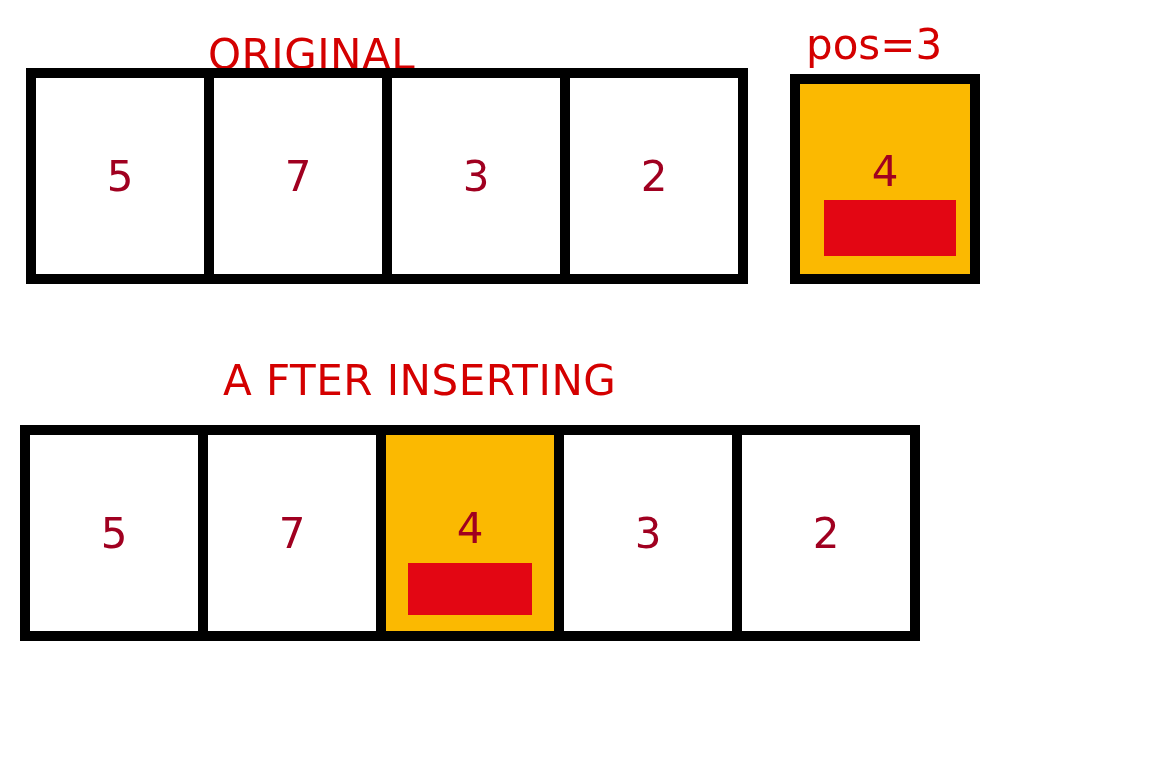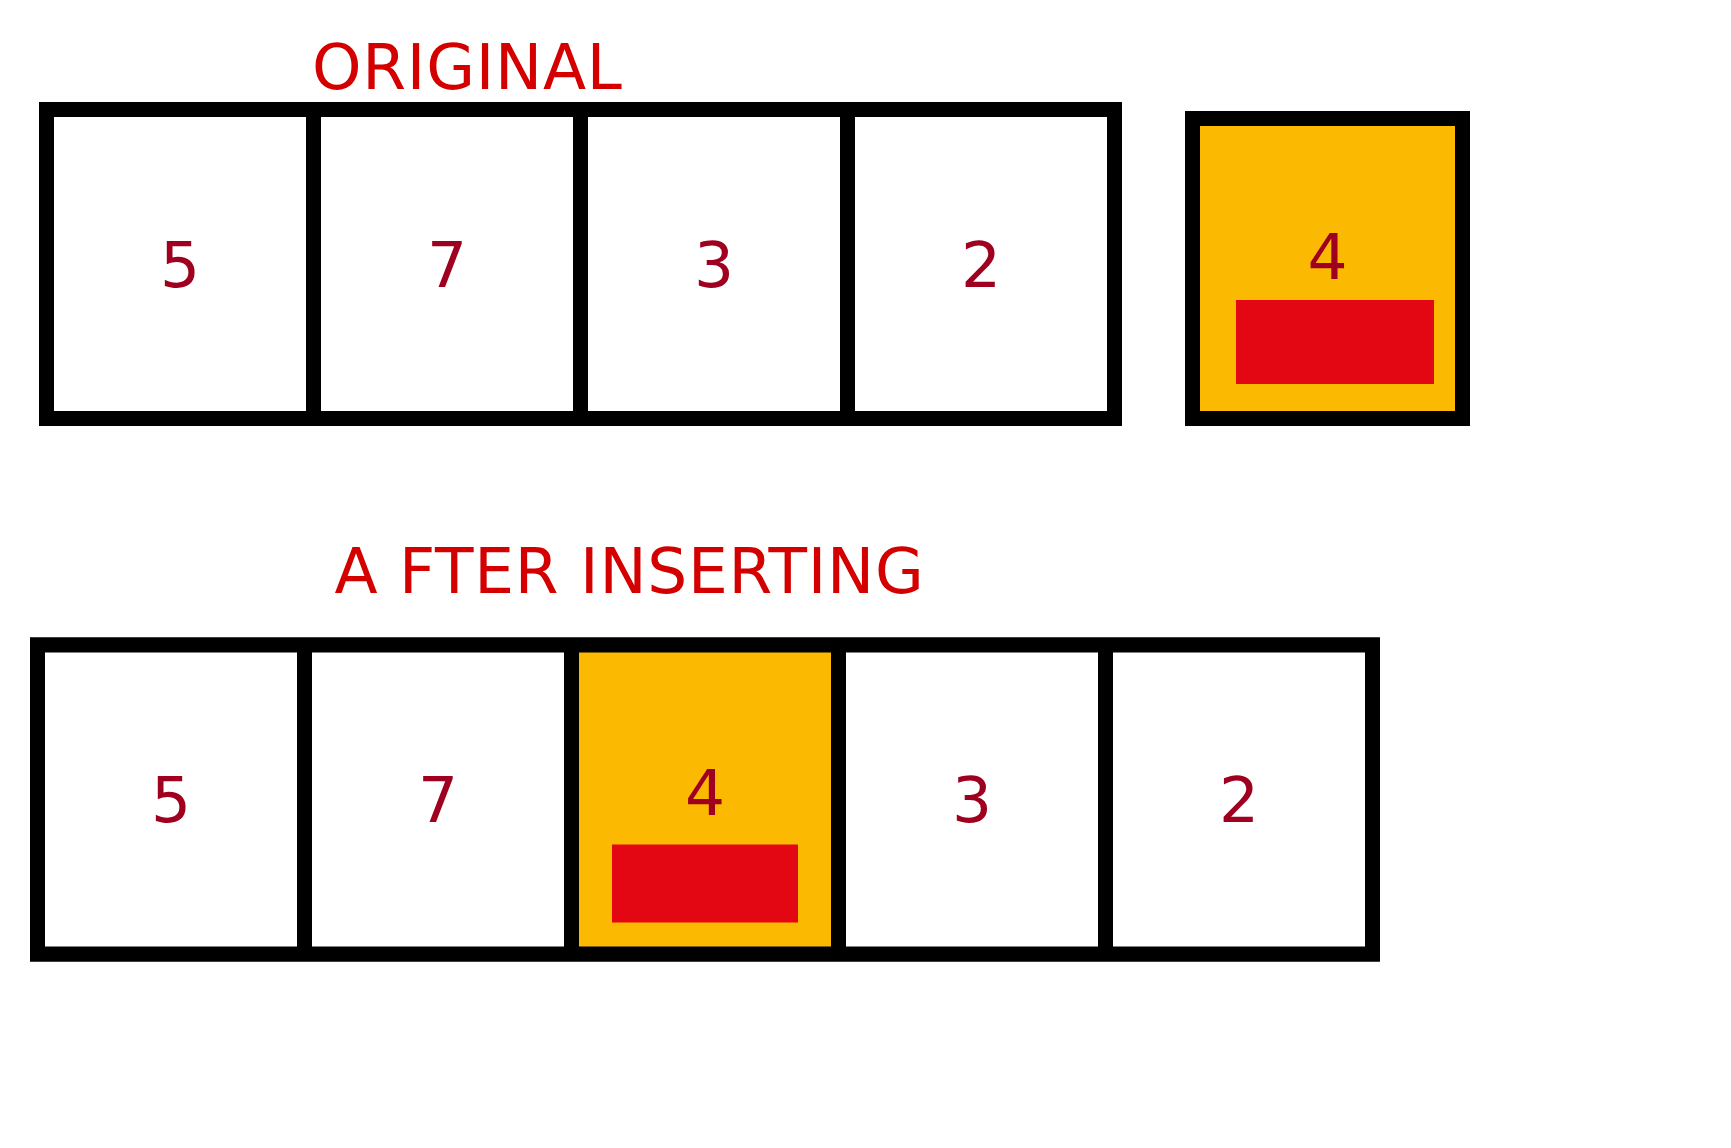--- a/index.html
+++ b/index.html
@@ -66,22 +66,23 @@
   .num {
     position: relative;
     z-index: 2;
   }
 </style>
 </head>
 <body>
 
 <div class="stage">
 
-  <div class="title" style="left:208px; top:20px;">ORIGINAL</div>
+  <div class="title" style="left:208px; top:30px;">ORIGINAL</div>
 
+  <div class="pos-label" style="left:806px; top:20px;">pos=3</div>
 
   <div class="array" style="left:26px; top:68px;">
     <div class="cell" style="width:168px; height:196px;">
       <span class="num">5</span>
     </div>
     <div class="cell" style="width:168px; height:196px;">
       <span class="num">7</span>
     </div>
     <div class="cell" style="width:168px; height:196px;">
       <span class="num">3</span>

